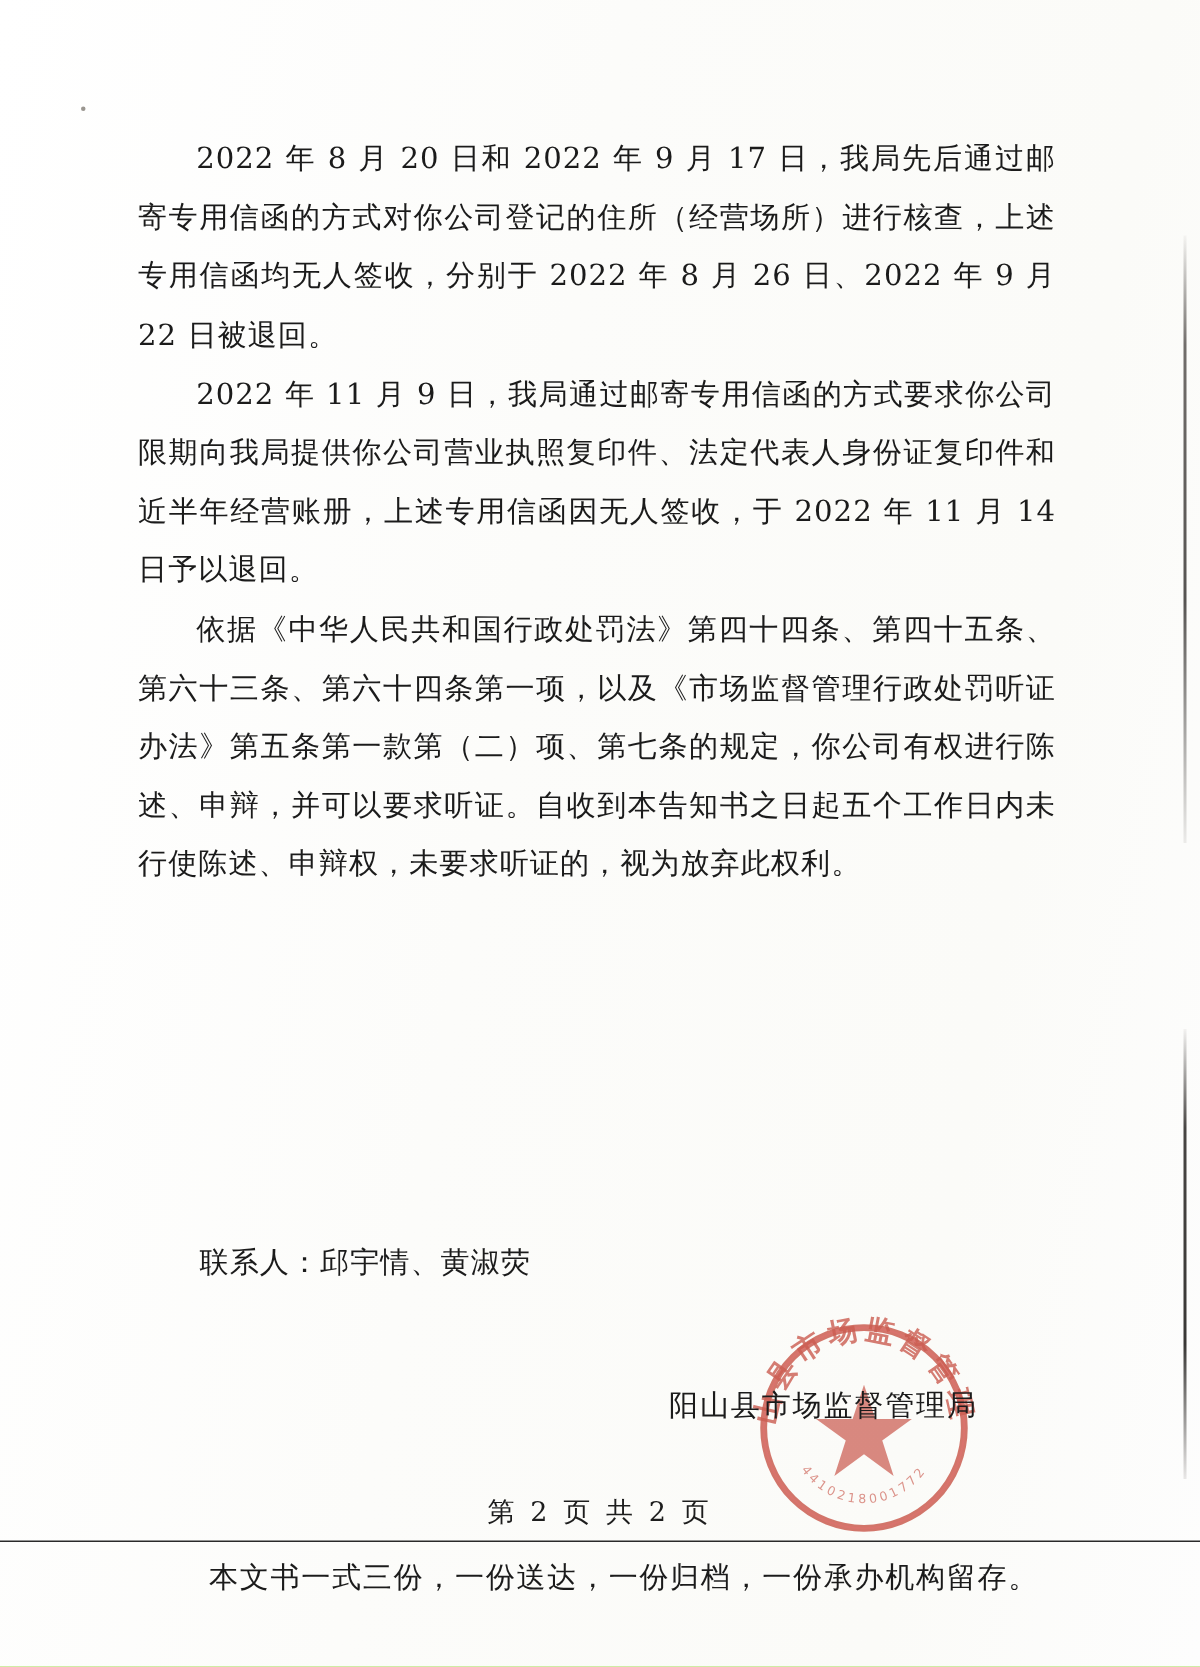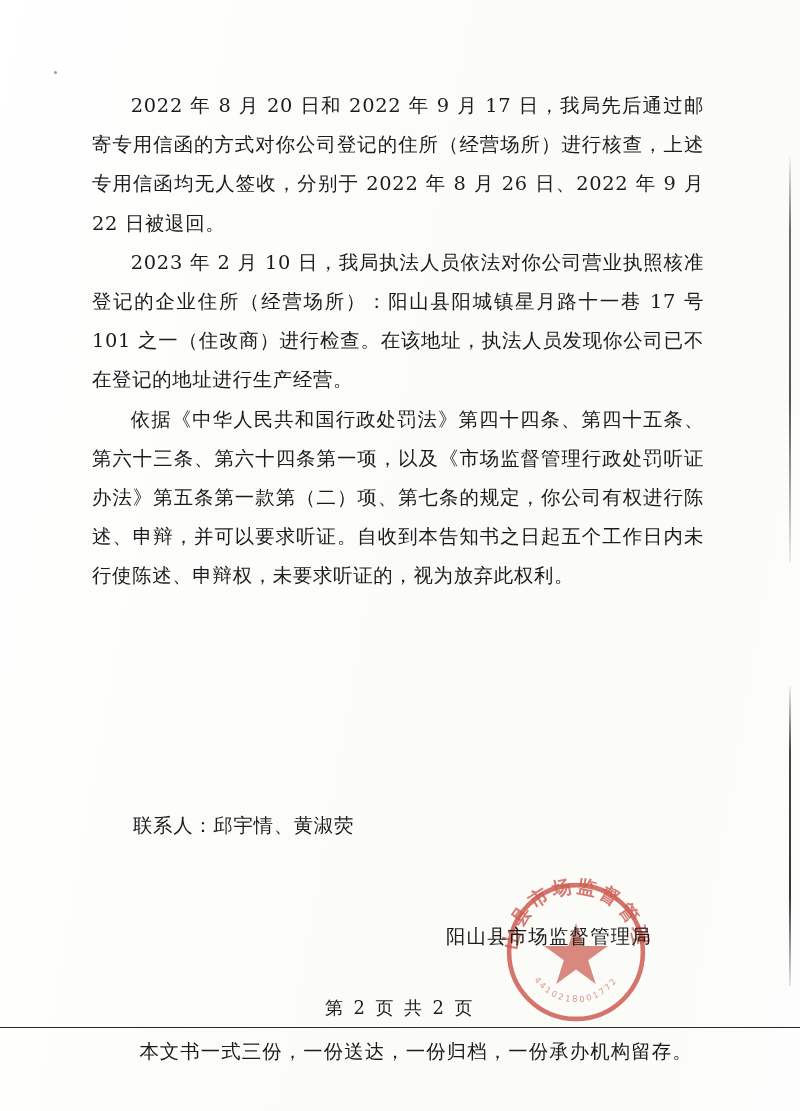--- a/index.html
+++ b/index.html
@@ -55,21 +55,21 @@
   .contact-row {
     position: absolute;
     left: 92px;
     top: 812px;
     width: 612px;
     height: 32px;
   }
   .contact-person {
     position: absolute;
     left: 41px;
-    top: 0;
+    top: 16px;
     font-size: 19.4px;
     letter-spacing: 0.7px;
     color: #1b1b1b;
     white-space: nowrap;
   }
   .contact-phone {
     position: absolute;
     left: 382px;
     top: 0;
     font-size: 19.4px;
@@ -178,21 +178,21 @@
 <body>
 
 <div class="page">
 
   <div class="scan-tint"></div>
 
   <div class="content">
 
     <div class="body-block">
       <p class="para">2022 年 8 月 20 日和 2022 年 9 月 17 日，我局先后通过邮寄专用信函的方式对你公司登记的住所（经营场所）进行核查，上述专用信函均无人签收，分别于 2022 年 8 月 26 日、2022 年 9 月 22 日被退回。</p>
-      <p class="para">2023 年 2 月 10 日，我局执法人员依法对你公司营业执照核准登记的企业住所（经营场所）：阳山县阳城镇星月路十一巷 17 号 101 之一（住改商）进行检查。在该地址，执法人员发现你公司已不在登记的地址进行生产经营。</p>
+      <p class="para">2022 年 11 月 9 日，我局通过邮寄专用信函的方式要求你公司限期向我局提供你公司营业执照复印件、法定代表人身份证复印件和近半年经营账册，上述专用信函因无人签收，于 2022 年 11 月 14 日予以退回。</p>
       <p class="para">依据《中华人民共和国行政处罚法》第四十四条、第四十五条、第六十三条、第六十四条第一项，以及《市场监督管理行政处罚听证办法》第五条第一款第（二）项、第七条的规定，你公司有权进行陈述、申辩，并可以要求听证。自收到本告知书之日起五个工作日内未行使陈述、申辩权，未要求听证的，视为放弃此权利。</p>
     </div>
 
     <div class="contact-row">
       <span class="contact-person">联系人：邱宇情、黄淑荧</span>
     </div>
 
     <div class="seal">
       <svg viewBox="0 0 200 200" xmlns="http://www.w3.org/2000/svg">
         <defs>

